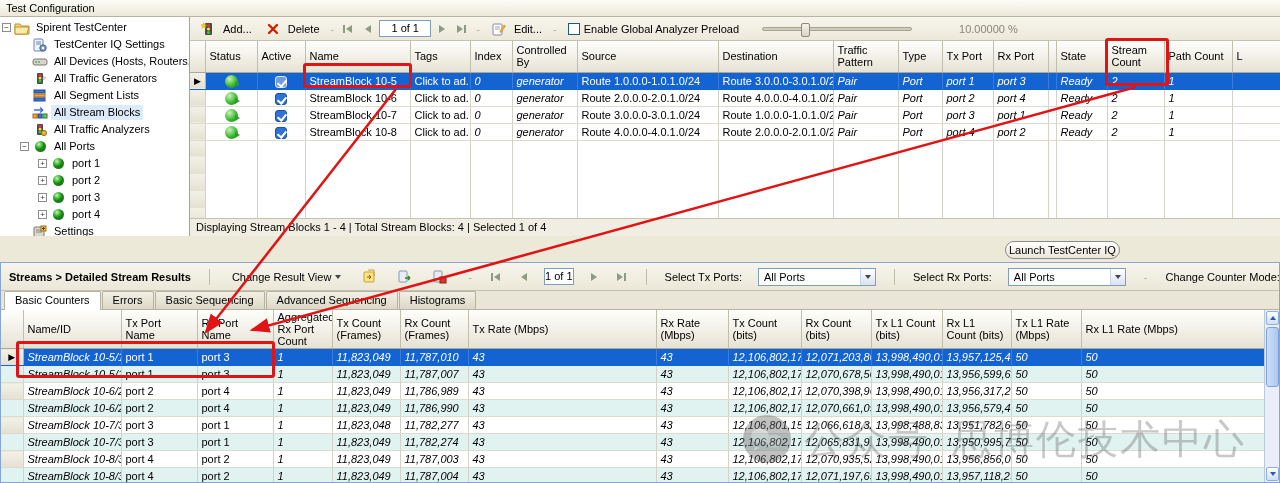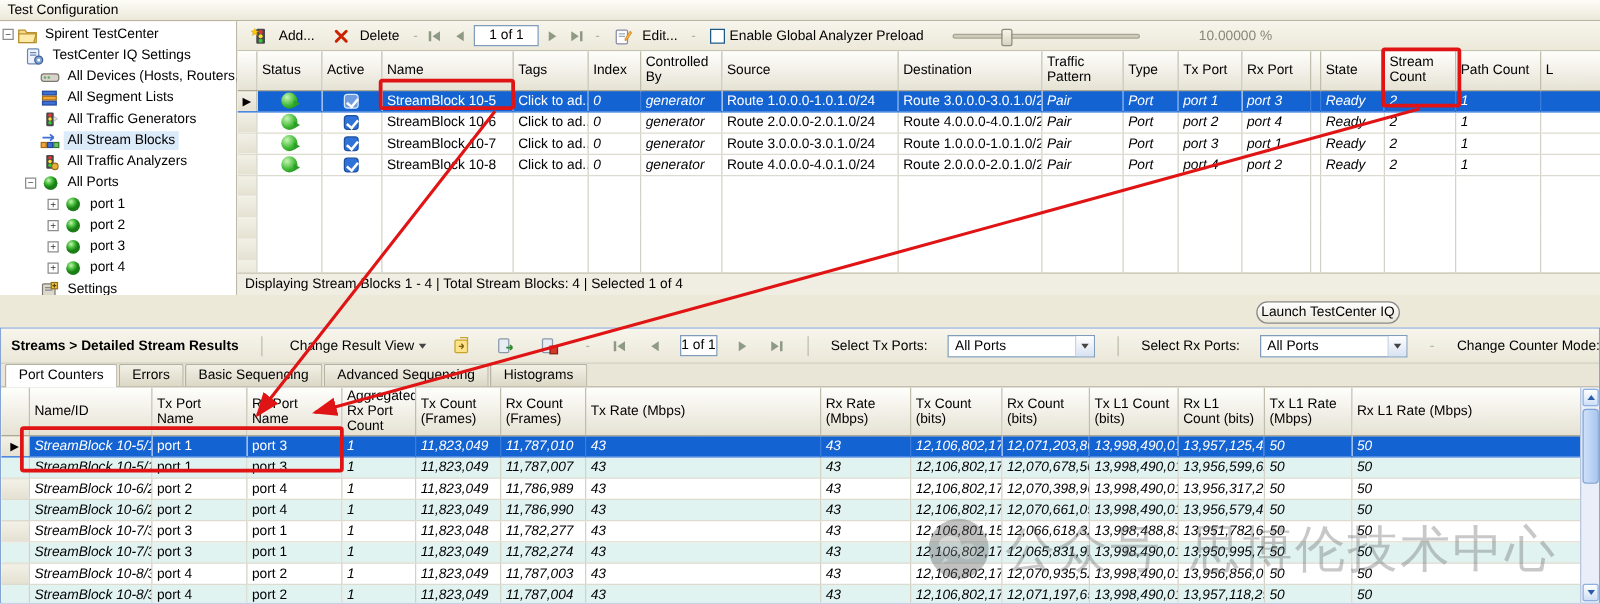--- a/index.html
+++ b/index.html
@@ -123,21 +123,21 @@
       <div class="tree-item" style="padding-left: 2px;">
         <span class="expander">−</span>
         <span class="ticon">
           <svg width="16" height="14">
             <path d="M1 3 h5 l1.5 2 H15 v8 H1 z" fill="#f6d98a" stroke="#b98f2e"></path>
             <path d="M1 6 h14 l-2 7 H1 z" fill="#fceaa8" stroke="#b98f2e"></path>
           </svg>
         </span>
         <span class="lbl">Spirent TestCenter</span>
       </div>
-      <div class="tree-item" style="padding-left: 8px;">
+      <div class="tree-item" style="padding-left: 20px;">
         <span class="exp-spacer"></span>
         <span class="ticon">
           <svg width="14" height="14">
             <rect x="1" y="1" width="9" height="12" rx="1" fill="#eef3fb" stroke="#6a85b5"></rect>
             <line x1="3" y1="4" x2="8" y2="4" stroke="#6a85b5"></line>
             <line x1="3" y1="6" x2="8" y2="6" stroke="#6a85b5"></line>
             <circle cx="10" cy="10" r="3.2" fill="#7da0d0" stroke="#3f5f93"></circle>
             <circle cx="10" cy="10" r="1.2" fill="#fff"></circle>
           </svg>
         </span>
@@ -150,40 +150,40 @@
             <rect x="1" y="3" width="14" height="6" rx="2" fill="#d8d4cc" stroke="#7c7870"></rect>
             <circle cx="4" cy="6" r="1" fill="#6a6"></circle>
             <circle cx="7" cy="6" r="1" fill="#6a6"></circle>
           </svg>
         </span>
         <span class="lbl">All Devices (Hosts, Routers, ...</span>
       </div>
       <div class="tree-item" style="padding-left: 20px;">
         <span class="exp-spacer"></span>
         <span class="ticon">
-          <svg width="14" height="13">
-            <rect x="1" y="1" width="11" height="3" fill="#3f6fd6" stroke="#234a9a"></rect>
-            <rect x="1" y="5" width="11" height="3" fill="#f0a63a" stroke="#a86d12"></rect>
-            <rect x="1" y="9" width="11" height="3" fill="#3f6fd6" stroke="#234a9a"></rect>
-          </svg>
-        </span>
-        <span class="lbl">All Segment Lists</span>
-      </div>
-      <div class="tree-item" style="padding-left: 20px;">
-        <span class="exp-spacer"></span>
-        <span class="ticon">
           <svg width="14" height="14">
             <rect x="4" y="1" width="6" height="11" rx="1" fill="#4a4a4a"></rect>
             <circle cx="7" cy="3.2" r="1.4" fill="#e33"></circle>
             <circle cx="7" cy="6.2" r="1.4" fill="#fd3"></circle>
             <circle cx="7" cy="9.2" r="1.4" fill="#3c3"></circle>
             <path d="M10 4 l3 2 -3 2 z" fill="#e8e8e8" stroke="#888" stroke-width=".4"></path>
           </svg>
         </span>
         <span class="lbl">All Traffic Generators</span>
+      </div>
+      <div class="tree-item" style="padding-left: 20px;">
+        <span class="exp-spacer"></span>
+        <span class="ticon">
+          <svg width="14" height="13">
+            <rect x="1" y="1" width="11" height="3" fill="#3f6fd6" stroke="#234a9a"></rect>
+            <rect x="1" y="5" width="11" height="3" fill="#f0a63a" stroke="#a86d12"></rect>
+            <rect x="1" y="9" width="11" height="3" fill="#3f6fd6" stroke="#234a9a"></rect>
+          </svg>
+        </span>
+        <span class="lbl">All Segment Lists</span>
       </div>
       <div class="tree-item hl" style="padding-left: 20px;">
         <span class="exp-spacer"></span>
         <span class="ticon">
           <svg width="16" height="13">
             <path d="M2 4 h9 M11 4 l-3 -2.5 M11 4 l-3 2.5" stroke="#3f6fd6" stroke-width="1.4" fill="none"></path>
             <rect x="1" y="8" width="4" height="4" fill="#f0a63a" stroke="#a86d12"></rect>
             <rect x="6" y="8" width="4" height="4" fill="#3f6fd6" stroke="#234a9a"></rect>
             <rect x="11" y="8" width="4" height="4" fill="#6fc46f" stroke="#2c7a2c"></rect>
           </svg>
@@ -679,21 +679,21 @@
         <span class="ticon">
             <svg width="14" height="13">
               <path d="M3 7 a4 4 0 1 1 1.2 2.8" fill="none" stroke="#9a968a" stroke-width="1.6"></path>
               <path d="M2 6 L3 9.5 L6 8 z" fill="#9a968a"></path>
             </svg>
           </span>
         <span>Resample</span>
       </span>
     </div>
     <div class="tabs" id="tabs">
-        <span class="tab active">Port Counters</span>
+        <span class="tab active">Basic Counters</span>
         <span class="tab">Errors</span>
         <span class="tab">Basic Sequencing</span>
         <span class="tab">Advanced Sequencing</span>
         <span class="tab">Histograms</span>
       </div>
     <div class="res-table-wrap">
       <table class="grid" id="res-table" style="width: 1263px;">
           <colgroup>
             <col style="width:22px">
             <col style="width:98px">

